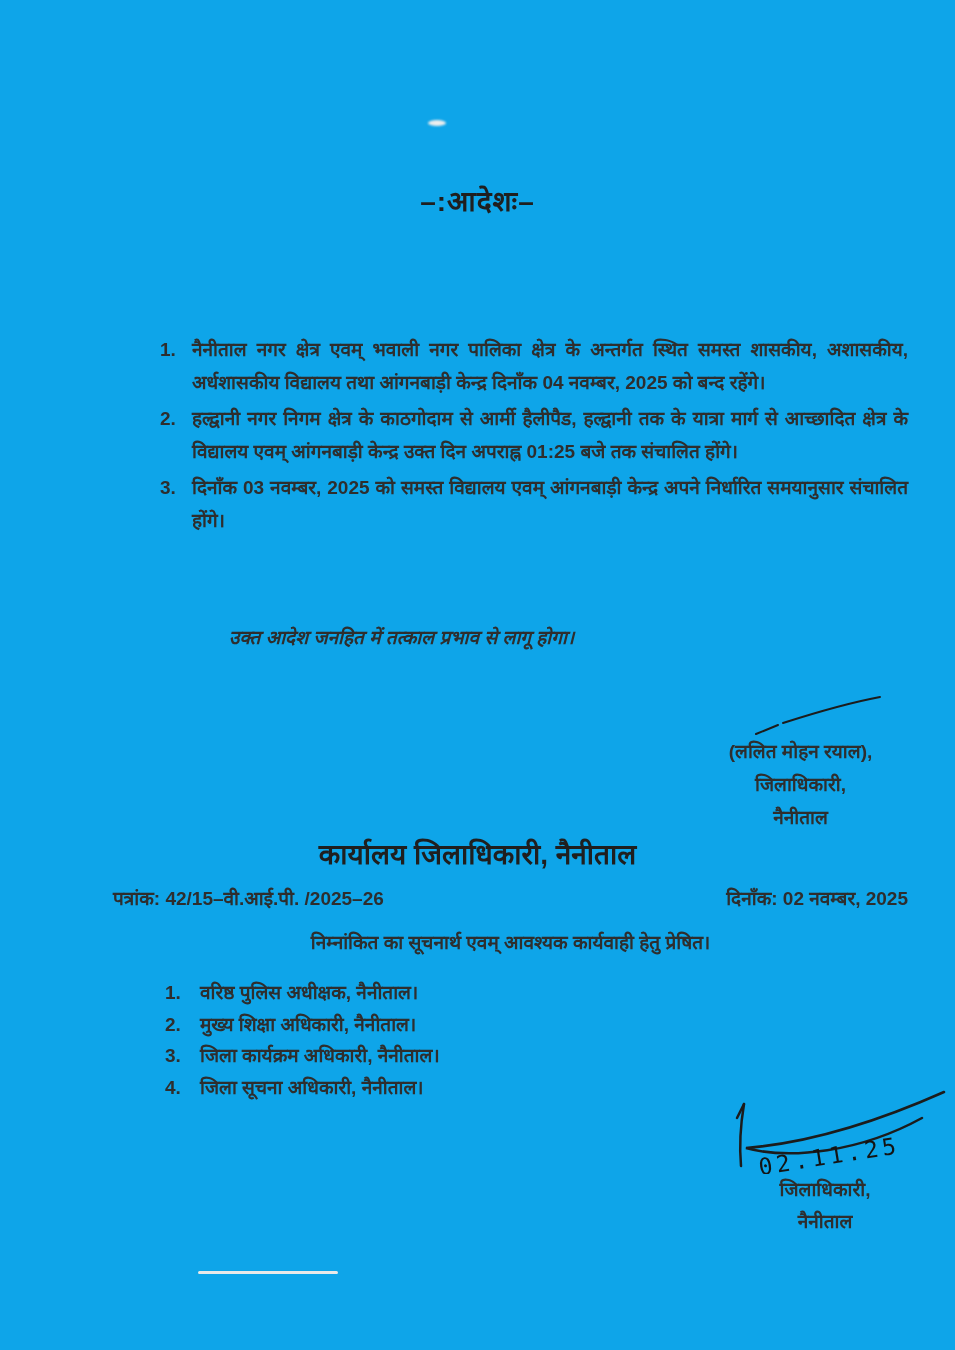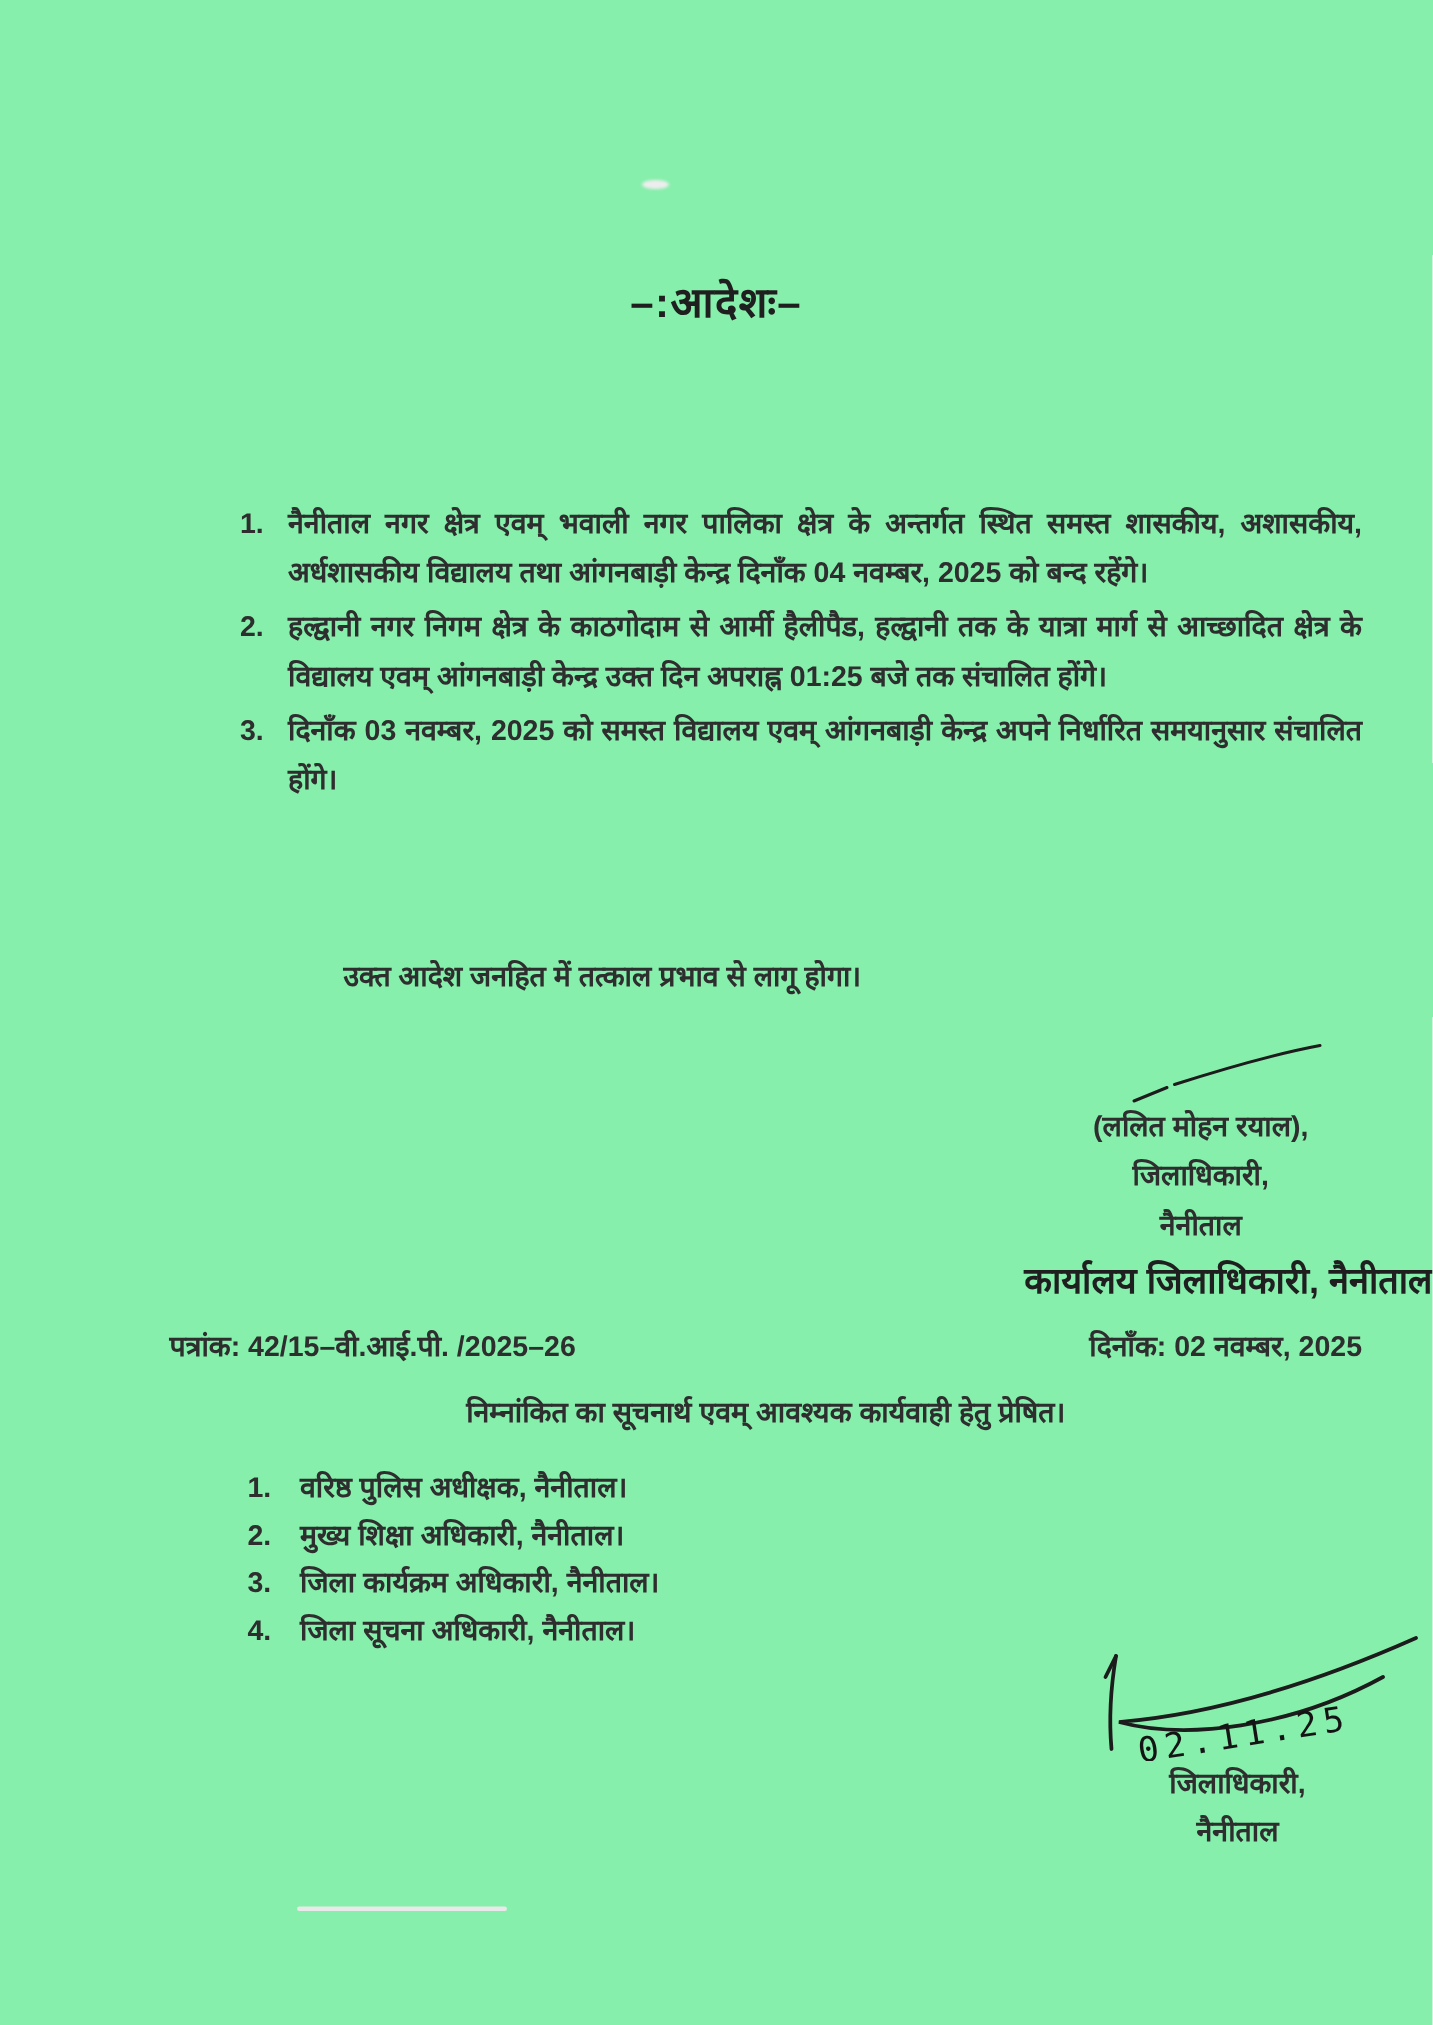--- a/index.html
+++ b/index.html
@@ -6,21 +6,21 @@
   html, body { background: #ffffff; }
   body {
     font-family: "Liberation Sans", "DejaVu Sans", sans-serif;
     color: #2a2a2a;
   }
   .page {
     position: relative;
     width: 955px;
     height: 1350px;
     margin: 0 auto;
-    background: #86efac;
+    background: #0ea5e9;
     overflow: hidden;
     font-size: 19px;
     font-weight: 600;
     line-height: 33px;
     color: #2e2e2e;
   }
   
   .smudge-top {
     position: absolute; left: 428px; top: 120px; width: 18px; height: 6px;
     background: #ededed; border-radius: 50%; filter: blur(1px);
@@ -42,36 +42,36 @@
   }
 
   .order-list {
     position: absolute; top: 333px; left: 160px; width: 748px;
   }
   .order-item { display: flex; margin-bottom: 3px; }
   .order-item .num { width: 32px; flex: 0 0 32px; }
   .order-item .txt { flex: 1; text-align: justify; }
 
   .effect-line {
-    position: absolute; top: 635px; left: 229px; width: 680px;
+    position: absolute; top: 621px; left: 229px; width: 680px; font-style: italic;
   }
   .date-line {
     position: absolute; top: 671px; left: 113px;
   }
 
   .sign-block-top {
     position: absolute; top: 693px; left: 688px; width: 225px;
     text-align: center;
   }
   .sign-block-top .sig-svg { display: block; margin: 0 auto -2px 60px; }
   .sign-block-top .line { line-height: 33px; }
 
   .office-heading {
     position: absolute; top: 838px; left: 0; width: 100%;
-    text-align: right; font-size: 24px; font-weight: 700; color: #1f1f1f;
+    text-align: center; font-size: 28px; font-weight: 700; color: #1f1f1f;
   }
 
   .letter-row {
     position: absolute; top: 882px; left: 113px; width: 795px;
     display: flex; justify-content: space-between;
   }
 
   .forward-line {
     position: absolute; top: 926px; left: 113px; width: 795px; text-align: center;
   }

